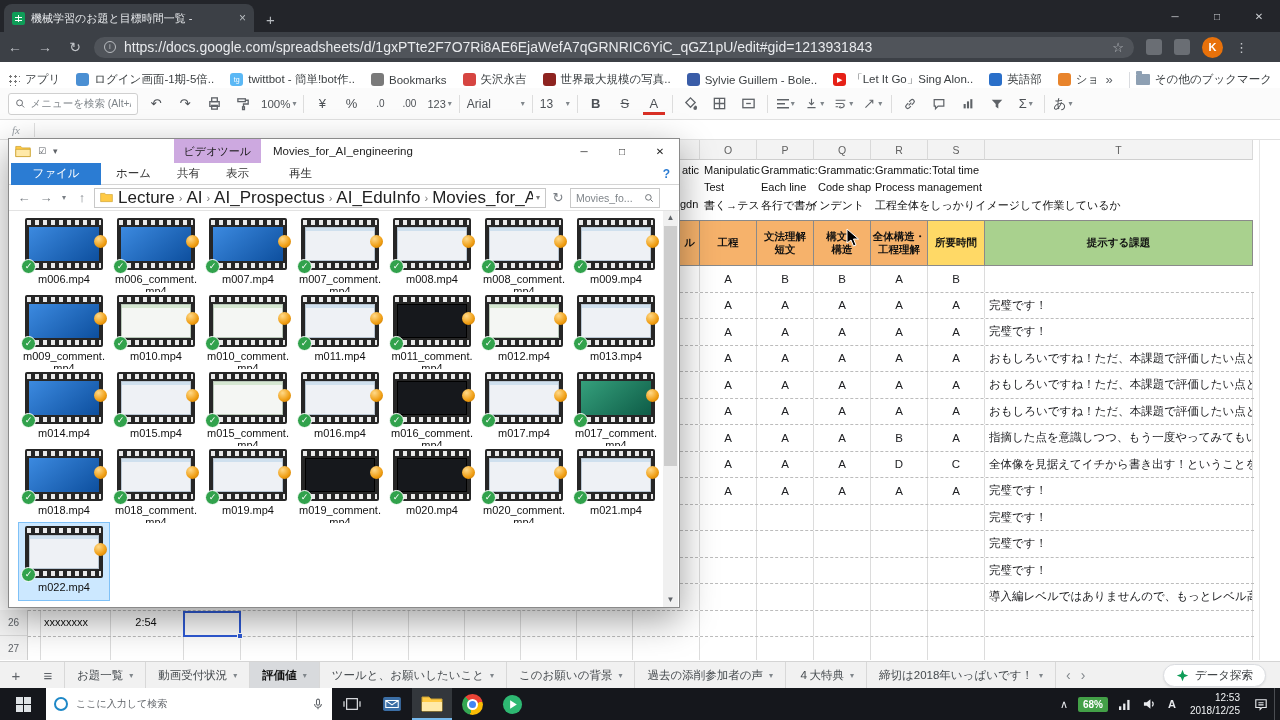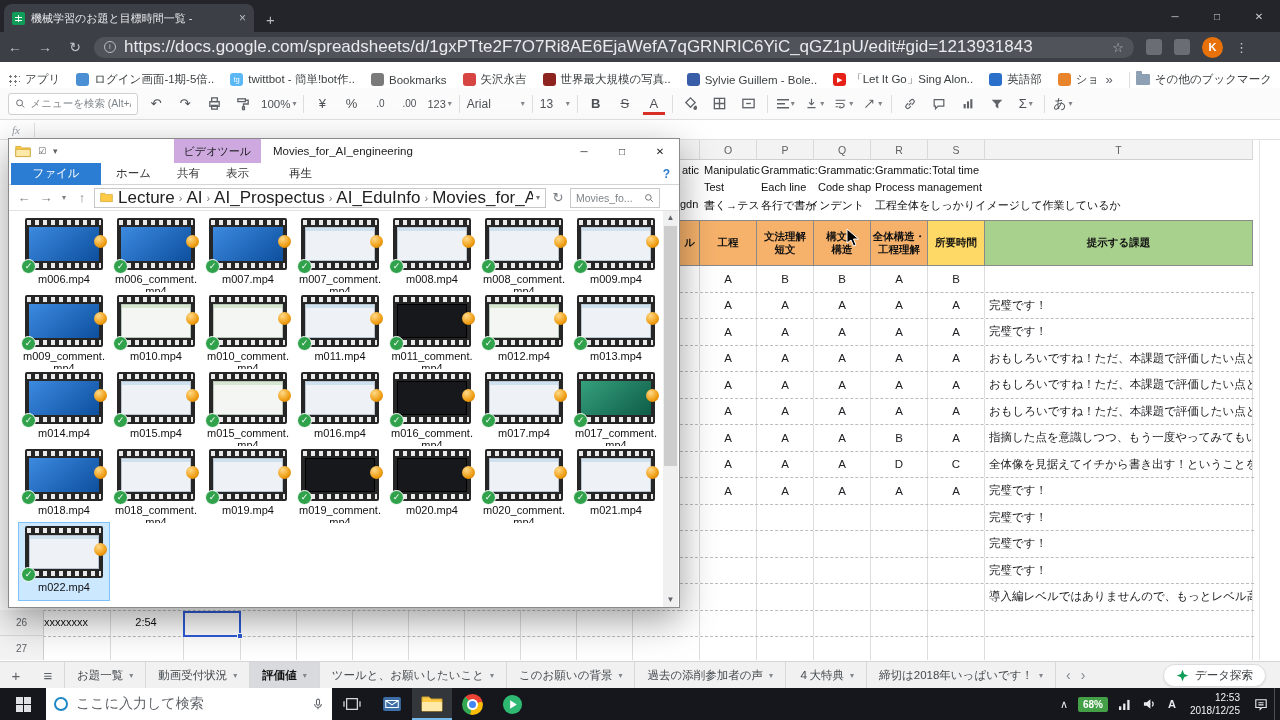--- a/index.html
+++ b/index.html
@@ -14,21 +14,21 @@
  background-size:7px 1px,7px 1px,1px 7px;background-position:3px 5px,3px 8px,6px 3px;background-repeat:no-repeat;}
 .tab-title{color:#e8eaed;font-size:11px;white-space:nowrap;overflow:hidden;flex:1;}
 .tab-close{color:#b8bcc0;font-size:12px;flex:none;}
 .newtab{color:#b8bcc0;font-size:15px;padding:0 12px 4px;}
 .wincontrols{margin-left:auto;display:flex;height:32px;}
 .wincontrols span{width:42px;display:flex;align-items:center;justify-content:center;color:#cfd2d6;font-size:10px;}
 .navbar{position:absolute;left:0;top:32px;width:1280px;height:30px;background:#3c4046;display:flex;align-items:center;}
 .nav-g{color:#c2c5c9;font-size:14px;width:30px;text-align:center;}
 .urlpill{width:1040px;height:21px;background:#50545a;border-radius:11px;display:flex;align-items:center;padding:0 10px;gap:8px;margin-left:4px;}
 .info-i{width:12px;height:12px;border:1px solid #b9bcc0;border-radius:50%;color:#b9bcc0;font-size:8px;line-height:10px;text-align:center;flex:none;}
-.urltext{color:#e8eaed;font-size:17px;white-space:nowrap;overflow:hidden;flex:1;}
+.urltext{color:#e8eaed;font-size:14px;white-space:nowrap;overflow:hidden;flex:1;}
 .star{color:#b9bcc0;font-size:13px;flex:none;}
 .ext-ic{width:16px;height:16px;border-radius:3px;background:#6a6e74;margin-left:12px;flex:none;}
 .avatar{width:21px;height:21px;border-radius:50%;background:#e8710a;color:#fff;font-size:11px;font-weight:bold;display:flex;align-items:center;justify-content:center;margin-left:12px;}
 .kebab{color:#c2c5c9;font-size:13px;padding:0 12px;}
 
 .bmbar{position:absolute;left:0;top:62px;width:1280px;height:36px;background:#ffffff;border-bottom:1px solid #e4e4e4;display:flex;align-items:center;padding:0 8px;}
 .bmlist{display:flex;align-items:center;gap:16px;overflow:hidden;flex:1;}
 .bm{display:flex;align-items:center;gap:5px;white-space:nowrap;}
 .bm-ic{width:13px;height:13px;border-radius:3px;color:#fff;font-size:7px;line-height:13px;text-align:center;flex:none;overflow:hidden;}
 .bm-apps{background:#fff !important;background-image:radial-gradient(circle,#757575 1.2px,transparent 1.3px) !important;background-size:5px 5px !important;background-position:0 0;width:12px;height:12px;border-radius:0;}
@@ -63,21 +63,21 @@
 .meta-area{position:absolute;left:0;top:22px;width:574px;height:56px;}
 .meta{position:absolute;font-size:11px;color:#111;white-space:nowrap;}
 .hdr-row{position:absolute;left:0;top:80px;height:46px;display:flex;border-top:1px solid #8a8a8a;border-bottom:1px solid #8a8a8a;}
 .hcell{height:100%;border-right:1px solid #8a8a8a;display:flex;align-items:center;justify-content:center;text-align:center;font-weight:bold;font-size:10.5px;line-height:1.25;white-space:pre-line;color:#111;}
 .rows{position:absolute;left:0;top:126px;width:574px;}
 .srow{display:flex;height:26.5px;border-bottom:1px dashed #bcbcbc;}
 .scell{height:100%;border-right:1px solid #dcdcdc;display:flex;align-items:center;justify-content:center;font-size:11.5px;color:#202124;overflow:hidden;}
 .scell.comment{justify-content:flex-start;padding-left:4px;white-space:nowrap;}
 
 .bottom-left{position:absolute;left:0;top:610px;width:680px;height:50px;background:#fff;overflow:hidden;}
-.bl-gutter{position:absolute;left:0;top:0;width:44px;height:50px;background:#f3f3f3;border-right:1px solid #cfcfcf;}
+.bl-gutter{position:absolute;left:0;top:0;width:28px;height:50px;background:#f3f3f3;border-right:1px solid #cfcfcf;}
 .rown{height:26px;border-bottom:1px solid #d9d9d9;display:flex;align-items:center;justify-content:center;font-size:10px;color:#5f6368;}
 .bl-grid{position:absolute;left:0;top:0;width:680px;height:50px;}
 .vline{position:absolute;top:0;width:1px;height:50px;background:#dcdcdc;}
 .hline{position:absolute;left:28px;right:0;border-top:1px dashed #bcbcbc;}
 .blcell{position:absolute;font-size:11px;color:#111;}
 .selcell{position:absolute;left:183px;top:1px;width:58px;height:26px;border:2px solid #2f5bd7;}
 .handle{position:absolute;right:-4px;bottom:-4px;width:6px;height:6px;background:#2f5bd7;border:1px solid #fff;}
 .sheet-edge{position:absolute;left:1259px;top:140px;width:1px;height:520px;background:#e6e6e6;}
 
 .tabbar{position:absolute;left:0;top:661px;width:1280px;height:27px;background:#f1f1f1;border-top:1px solid #d4d4d4;display:flex;align-items:stretch;}
@@ -86,21 +86,21 @@
 .stab:first-child{border-left:1px solid #d8d8d8;}
 .stab.active{background:#d8dadd;color:#111;font-weight:bold;}
 .stab-ar{font-size:8px;color:#80868b;}
 .tscroll{display:flex;align-items:center;gap:10px;color:#80868b;font-size:14px;margin-left:10px;}
 .explore{margin-left:auto;margin-right:14px;align-self:center;display:flex;align-items:center;gap:6px;background:#fff;border:1px solid #dadce0;border-radius:13px;padding:3px 12px;font-size:11.5px;color:#3c4043;box-shadow:0 1px 2px rgba(0,0,0,.08);}
 
 .taskbar{position:absolute;left:0;top:688px;width:1280px;height:32px;background:#15171c;display:flex;align-items:stretch;}
 .tb-start{width:46px;display:flex;align-items:center;justify-content:center;}
 .tb-search{width:286px;background:#fff;display:flex;align-items:center;gap:8px;padding:0 8px;}
 .cortana{width:14px;height:14px;border:2px solid #1e88c7;border-radius:50%;flex:none;}
-.tb-search-text{font-size:14px;color:#5f6368;white-space:nowrap;overflow:hidden;flex:1;}
+.tb-search-text{font-size:10px;color:#5f6368;white-space:nowrap;overflow:hidden;flex:1;}
 .tb-ic{width:40px;display:flex;align-items:center;justify-content:center;position:relative;}
 .tb-ic.active{background:#33373c;box-shadow:inset 0 -2px 0 #76b9ed;}
 .chrome-ic{width:21px;height:21px;border-radius:50%;background:conic-gradient(from -45deg,#ea4335 0 33%,#fbbc05 33% 66%,#34a853 66% 100%);position:relative;}
 .chrome-ic::before{content:"";position:absolute;inset:5px;border-radius:50%;background:#fff;}
 .chrome-ic::after{content:"";position:absolute;inset:7px;border-radius:50%;background:#4285f4;}
 .tb-spacer{flex:1;}
 .tray-ic{display:flex;align-items:center;justify-content:center;color:#e8eaed;font-size:11px;padding:0 6px;}
 .battery{align-self:center;background:#43a047;border-radius:2px;color:#fff;font-size:10px;font-weight:bold;padding:2px 5px;margin:0 4px;}
 .ime{font-weight:bold;}
 .clock{display:flex;flex-direction:column;align-items:flex-end;justify-content:center;color:#f1f3f4;font-size:10px;line-height:1.35;padding:0 8px;}

